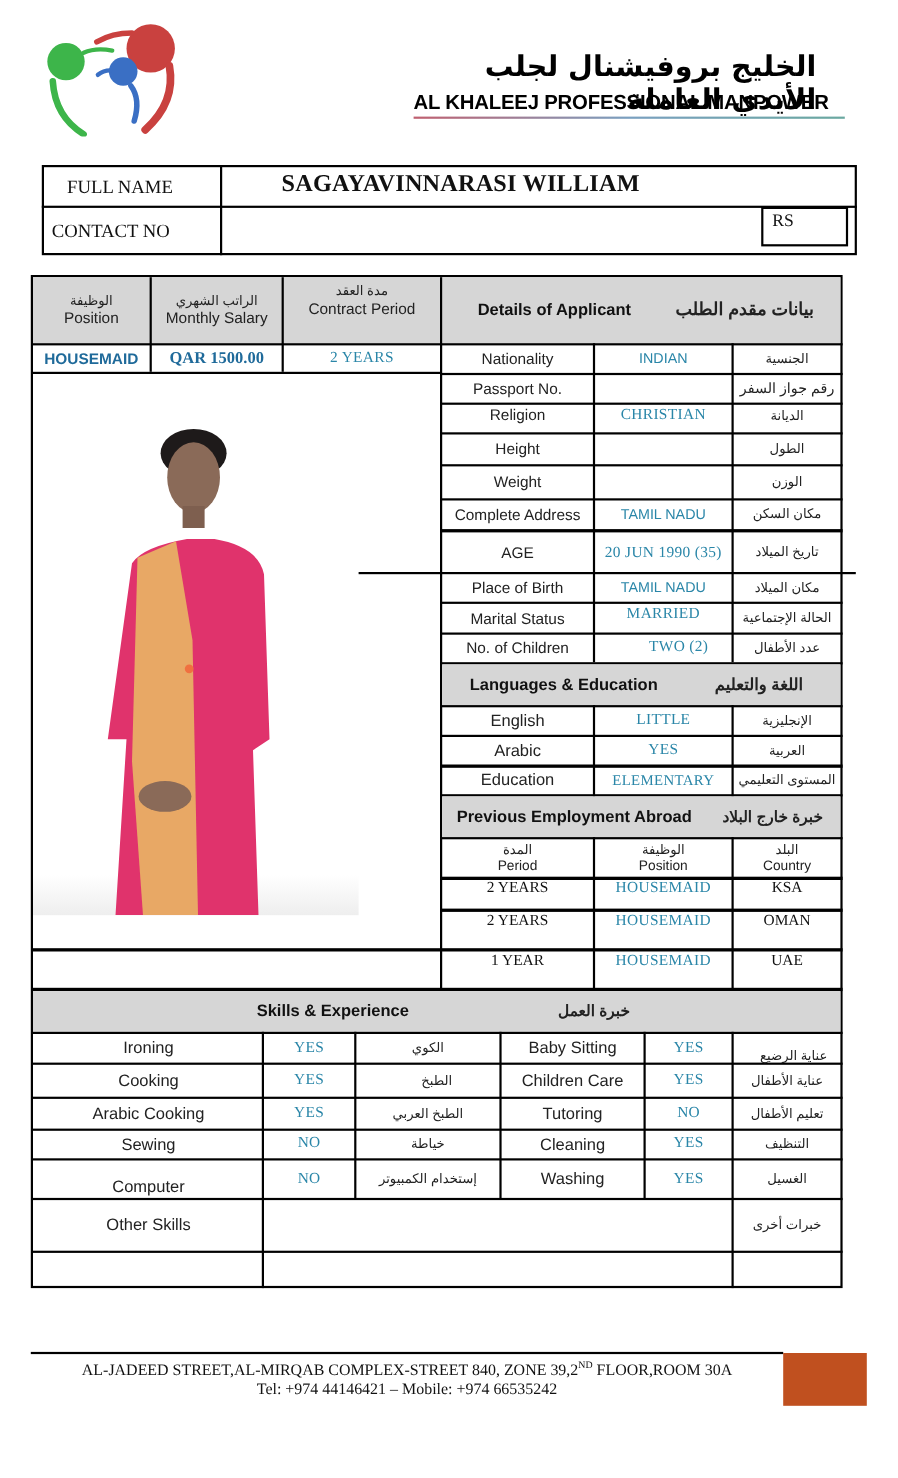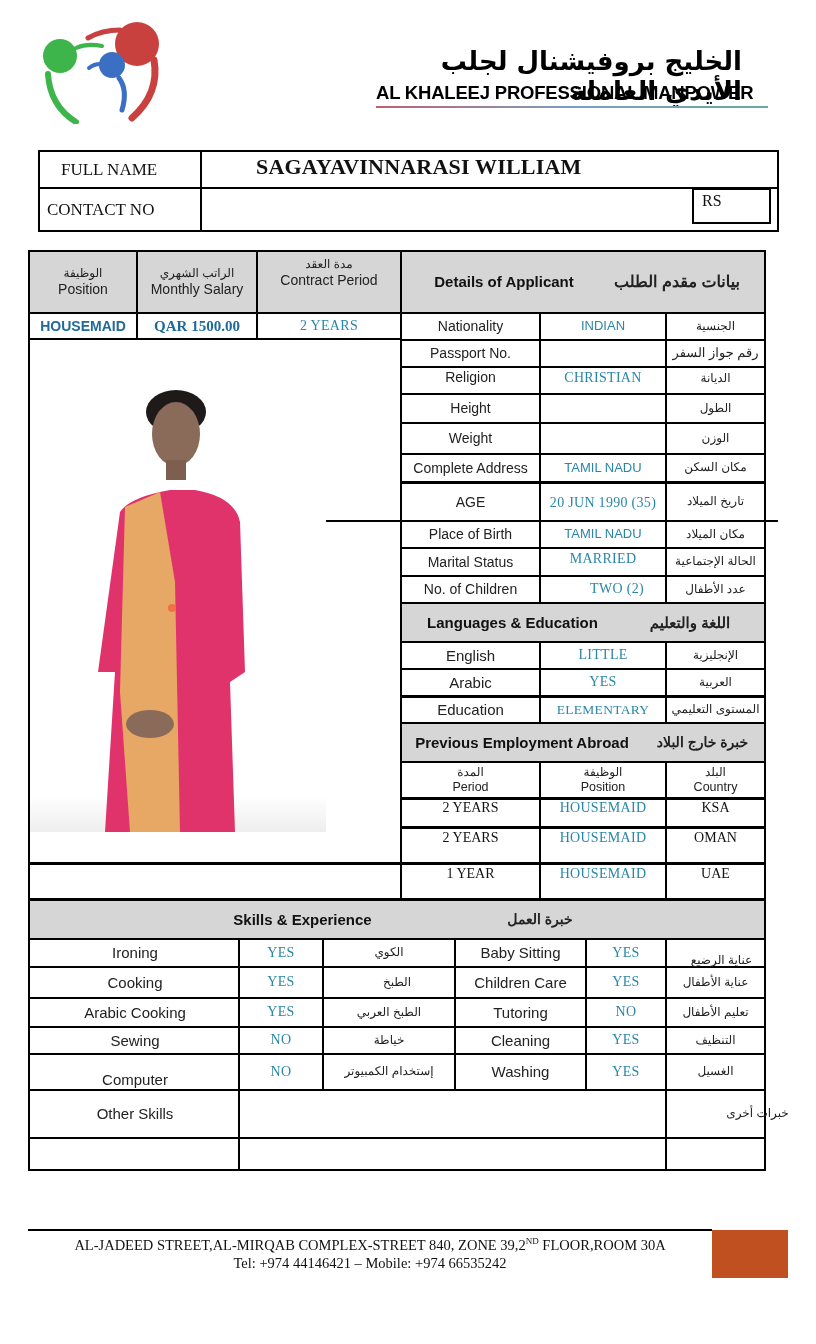--- a/index.html
+++ b/index.html
@@ -241,20 +241,20 @@
 
 <div class="cell lbl" style="left:32px;top:1055px;width:206px;height:50px;font-size:15px;">Computer</div>
 <div class="cell val" style="left:240px;top:1055px;width:82px;height:34px;">NO</div>
 <div class="cell ar" style="left:324px;top:1055px;width:130px;height:34px;">إستخدام الكمبيوتر</div>
 <div class="cell lbl" style="left:456px;top:1055px;width:129px;height:34px;font-size:15px;">Washing</div>
 <div class="cell val" style="left:587px;top:1055px;width:78px;height:34px;">YES</div>
 <div class="cell ar" style="left:667px;top:1055px;width:97px;height:34px;">الغسيل</div>
 
 <div class="cell lbl" style="left:32px;top:1091px;width:206px;height:46px;font-size:15px;">Other Skills</div>
 <div class="cell vals" style="left:240px;top:1091px;width:425px;height:46px;"></div>
-<div class="cell ar" style="left:667px;top:1091px;width:97px;height:46px;margin-left:42px;">خبرات أخرى</div>
+<div class="cell ar" style="left:667px;top:1091px;width:97px;height:46px;">خبرات أخرى</div>
 
 <div class="hl" style="left:28px;top:1229px;width:684px;"></div>
 <div class="abs" style="left:712px;top:1230px;width:76px;height:48px;background:#c0501f;"></div>
 <div class="abs serif" style="left:28px;top:1236px;width:684px;text-align:center;font-size:14.5px;color:#111;white-space:nowrap;">
   <span>AL-JADEED STREET,AL-MIRQAB COMPLEX-STREET 840, ZONE 39,2</span><sup style="font-size:9px;">ND</sup><span> FLOOR,ROOM 30A</span>
 </div>
 <div class="abs serif" style="left:28px;top:1255px;width:684px;text-align:center;font-size:14.5px;color:#111;">Tel: +974 44146421 – Mobile: +974 66535242</div>
 
 </body></html>

